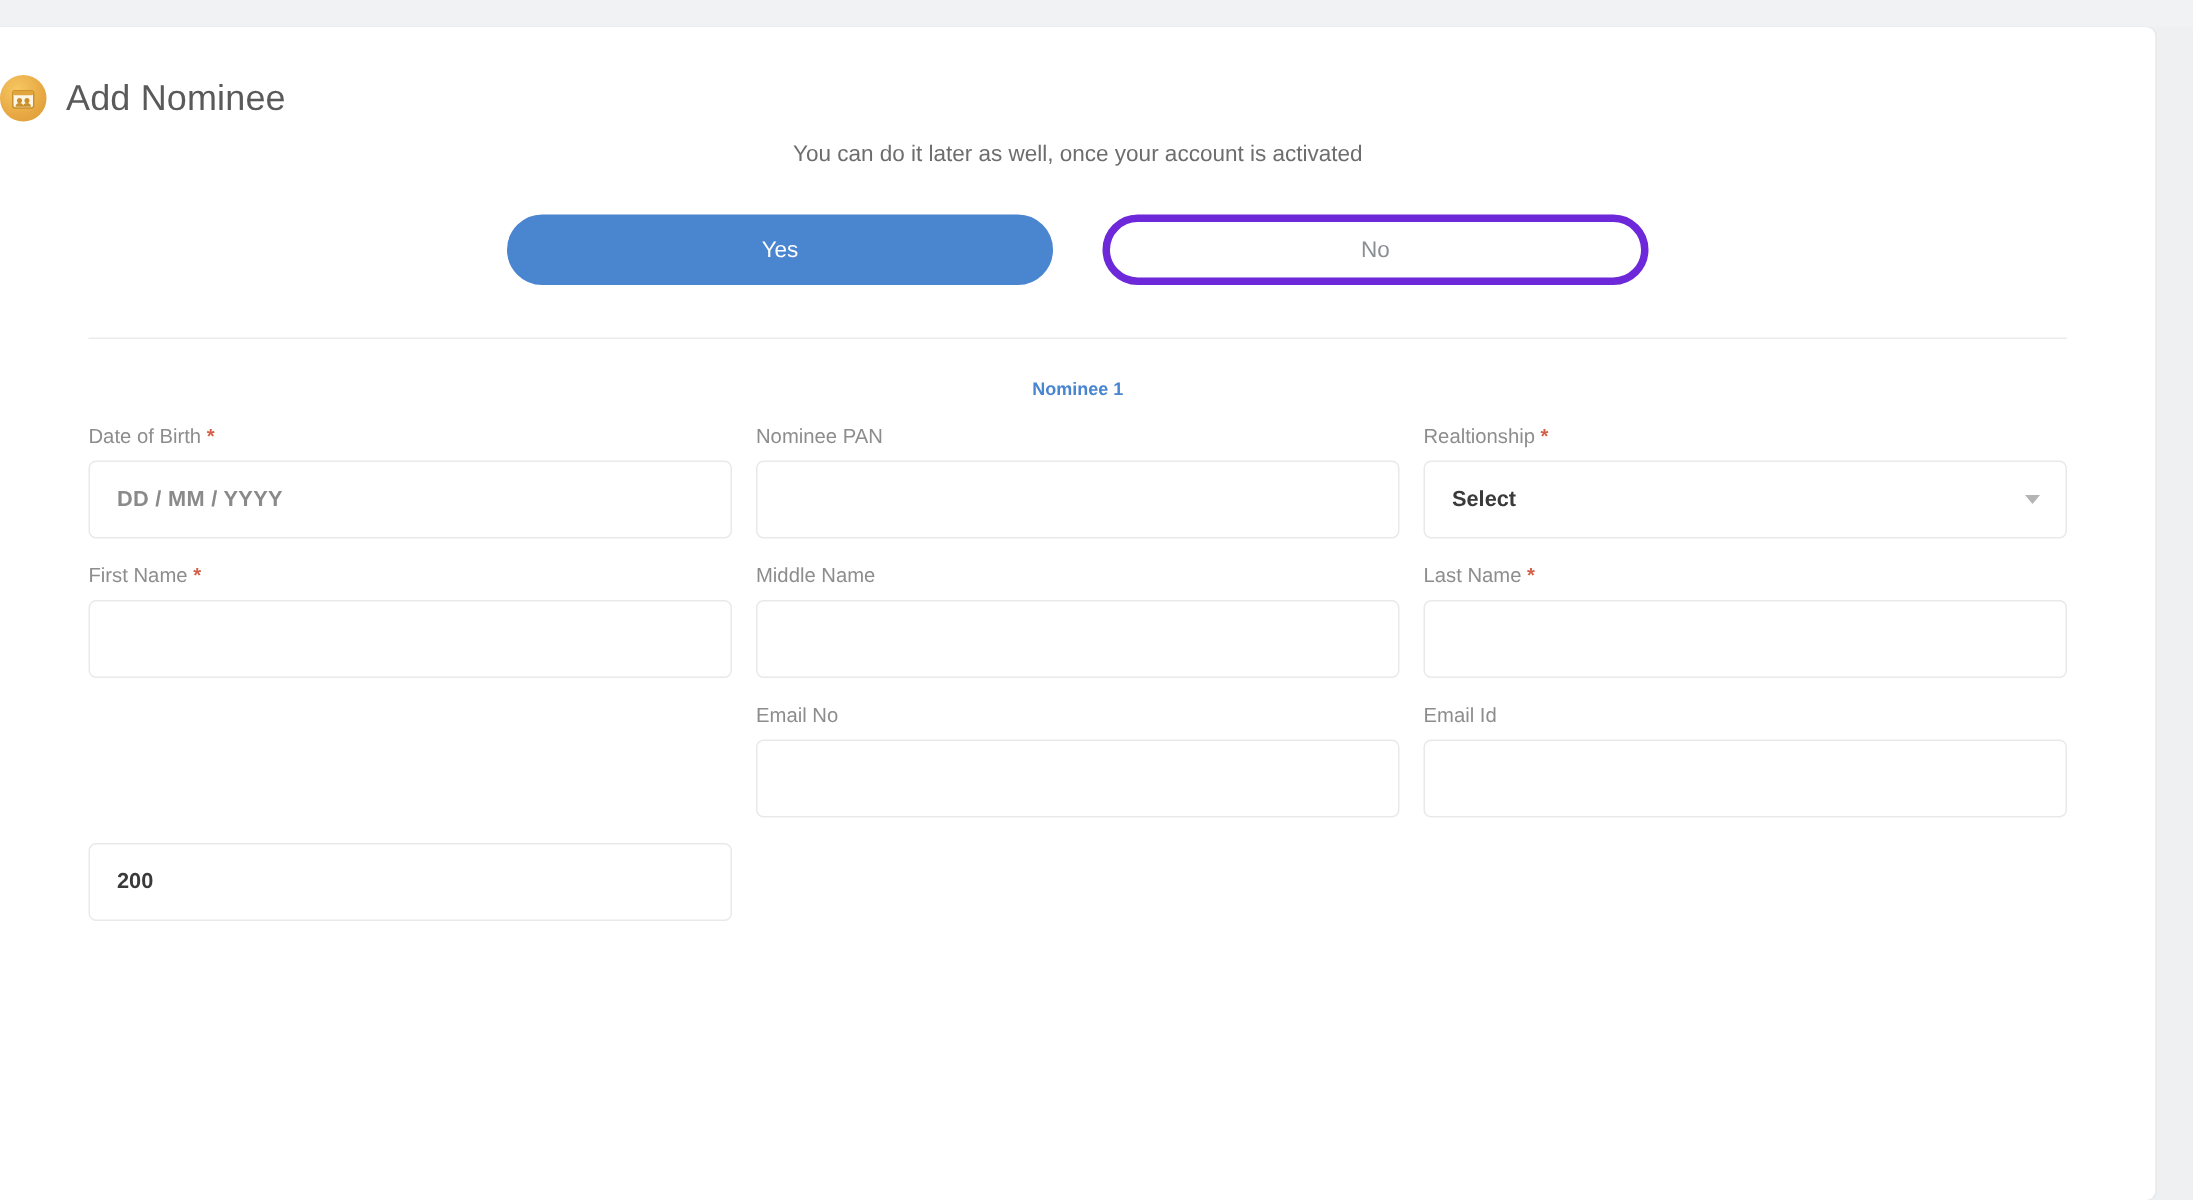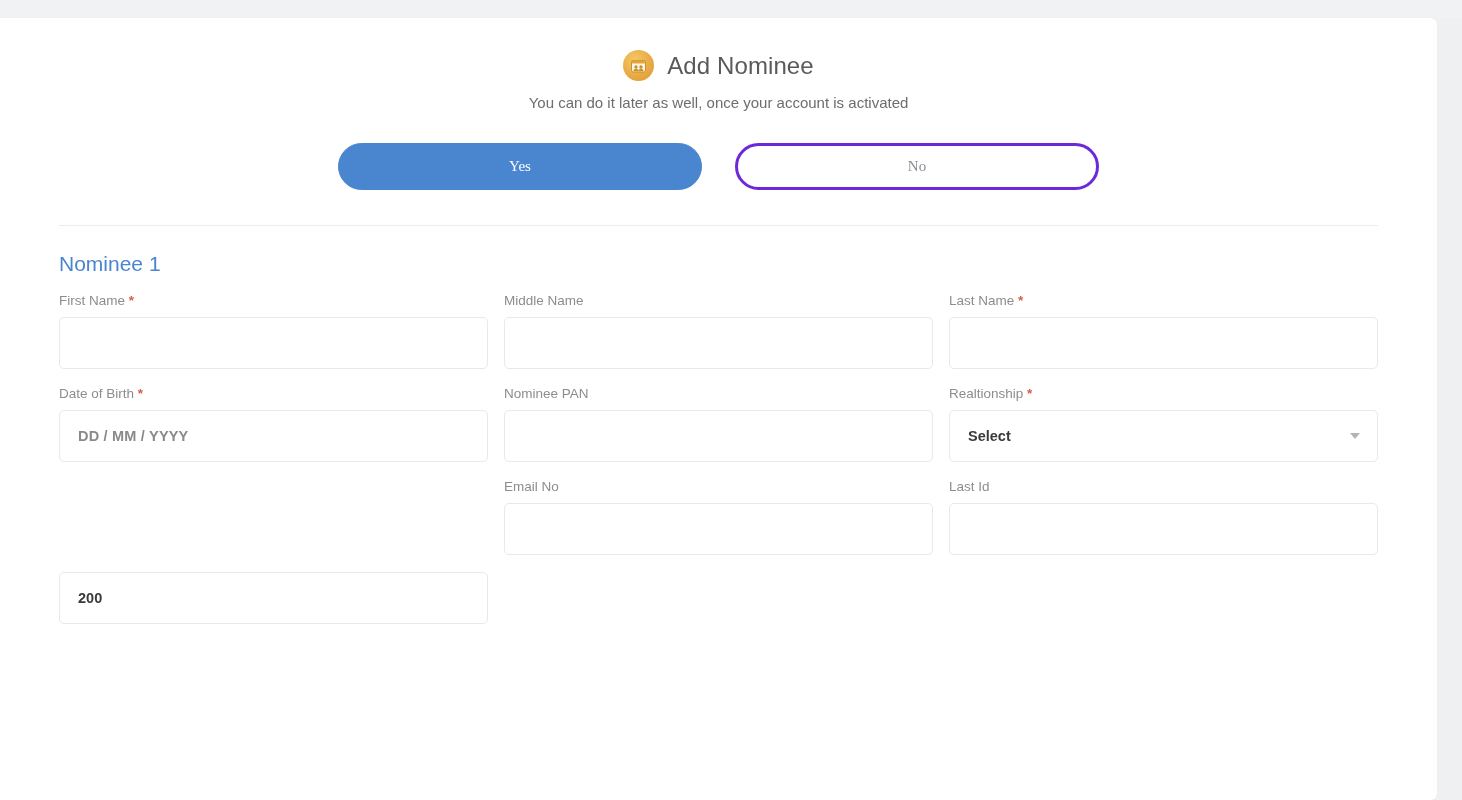--- a/index.html
+++ b/index.html
@@ -36,21 +36,20 @@
   }
 
   
   .header {
     padding-top: 32px;
     text-align: center;
   }
   .title-row {
     display: flex;
     align-items: center;
-    justify-content: center;
     gap: 13px;
   }
   .title-icon {
     width: 31px;
     height: 31px;
     border-radius: 50%;
     background: radial-gradient(circle at 38% 32%, #f6c863 0%, #e8a944 58%, #d99a33 100%);
     display: flex;
     align-items: center;
     justify-content: center;
@@ -81,49 +80,50 @@
   .choice-btn {
     width: 364px;
     height: 47px;
     border-radius: 26px;
     font-size: 15px;
     display: flex;
     align-items: center;
     justify-content: center;
     cursor: pointer;
     user-select: none;
-    font-family: Liberation Serif, serif;
+    font-family: Liberation Sans, sans-serif;
   }
   .choice-btn.primary {
     background: #4a85d0;
     color: #ffffff;
     border: 1px solid #4a85d0;
   }
   .choice-btn.outline {
     background: #ffffff;
     color: #8a8f94;
-    border: 3px solid #6d28d9;
+    border: 5px solid #6d28d9;
   }
 
   
   .divider {
     margin: 35px 59px 0 59px;
     height: 1px;
     background: #ececec;
   }
 
   
   .form {
     padding: 0 59px;
   }
   .section-title {
     margin-top: 26px;
-    font-size: 21px;
+    font-size: 12px;
     color: #4a85d0;
-    font-weight: 400;
+    font-weight: 700;
+    text-align: center;
   }
 
   .grid-row {
     display: flex;
     gap: 16px;
     margin-top: 17px;
   }
   .field { width: 429px; flex: none; }
 
   .field-label {
@@ -202,45 +202,20 @@
   </div>
 
   <div class="divider"></div>
 
   <div class="form">
     <div class="section-title">Nominee 1</div>
 
     <div class="grid-row">
       <div class="field">
         <div class="field-label">
-          <span>First Name</span>
-          <span class="req">*</span>
-        </div>
-        <div class="input"></div>
-      </div>
-
-      <div class="field">
-        <div class="field-label">
-          <span>Middle Name</span>
-        </div>
-        <div class="input"></div>
-      </div>
-
-      <div class="field">
-        <div class="field-label">
-          <span>Last Name</span>
-          <span class="req">*</span>
-        </div>
-        <div class="input"></div>
-      </div>
-    </div>
-
-    <div class="grid-row">
-      <div class="field">
-        <div class="field-label">
           <span>Date of Birth</span>
           <span class="req">*</span>
         </div>
         <div class="input placeholder">DD / MM / YYYY</div>
       </div>
 
       <div class="field">
         <div class="field-label">
           <span>Nominee PAN</span>
         </div>
@@ -254,32 +229,57 @@
         </div>
         <div class="input select">
           <span class="sel-text">Select</span>
           <span class="caret"></span>
         </div>
       </div>
     </div>
 
     <div class="grid-row">
       <div class="field">
+        <div class="field-label">
+          <span>First Name</span>
+          <span class="req">*</span>
+        </div>
+        <div class="input"></div>
+      </div>
+
+      <div class="field">
+        <div class="field-label">
+          <span>Middle Name</span>
+        </div>
+        <div class="input"></div>
+      </div>
+
+      <div class="field">
+        <div class="field-label">
+          <span>Last Name</span>
+          <span class="req">*</span>
+        </div>
+        <div class="input"></div>
+      </div>
+    </div>
+
+    <div class="grid-row">
+      <div class="field">
       </div>
 
       <div class="field">
         <div class="field-label">
           <span>Email No</span>
         </div>
         <div class="input"></div>
       </div>
 
       <div class="field">
         <div class="field-label">
-          <span>Last Id</span>
+          <span>Email Id</span>
         </div>
         <div class="input"></div>
       </div>
     </div>
 
     <div class="grid-row">
       <div class="field">
         <div class="input value">200</div>
       </div>
     </div>

